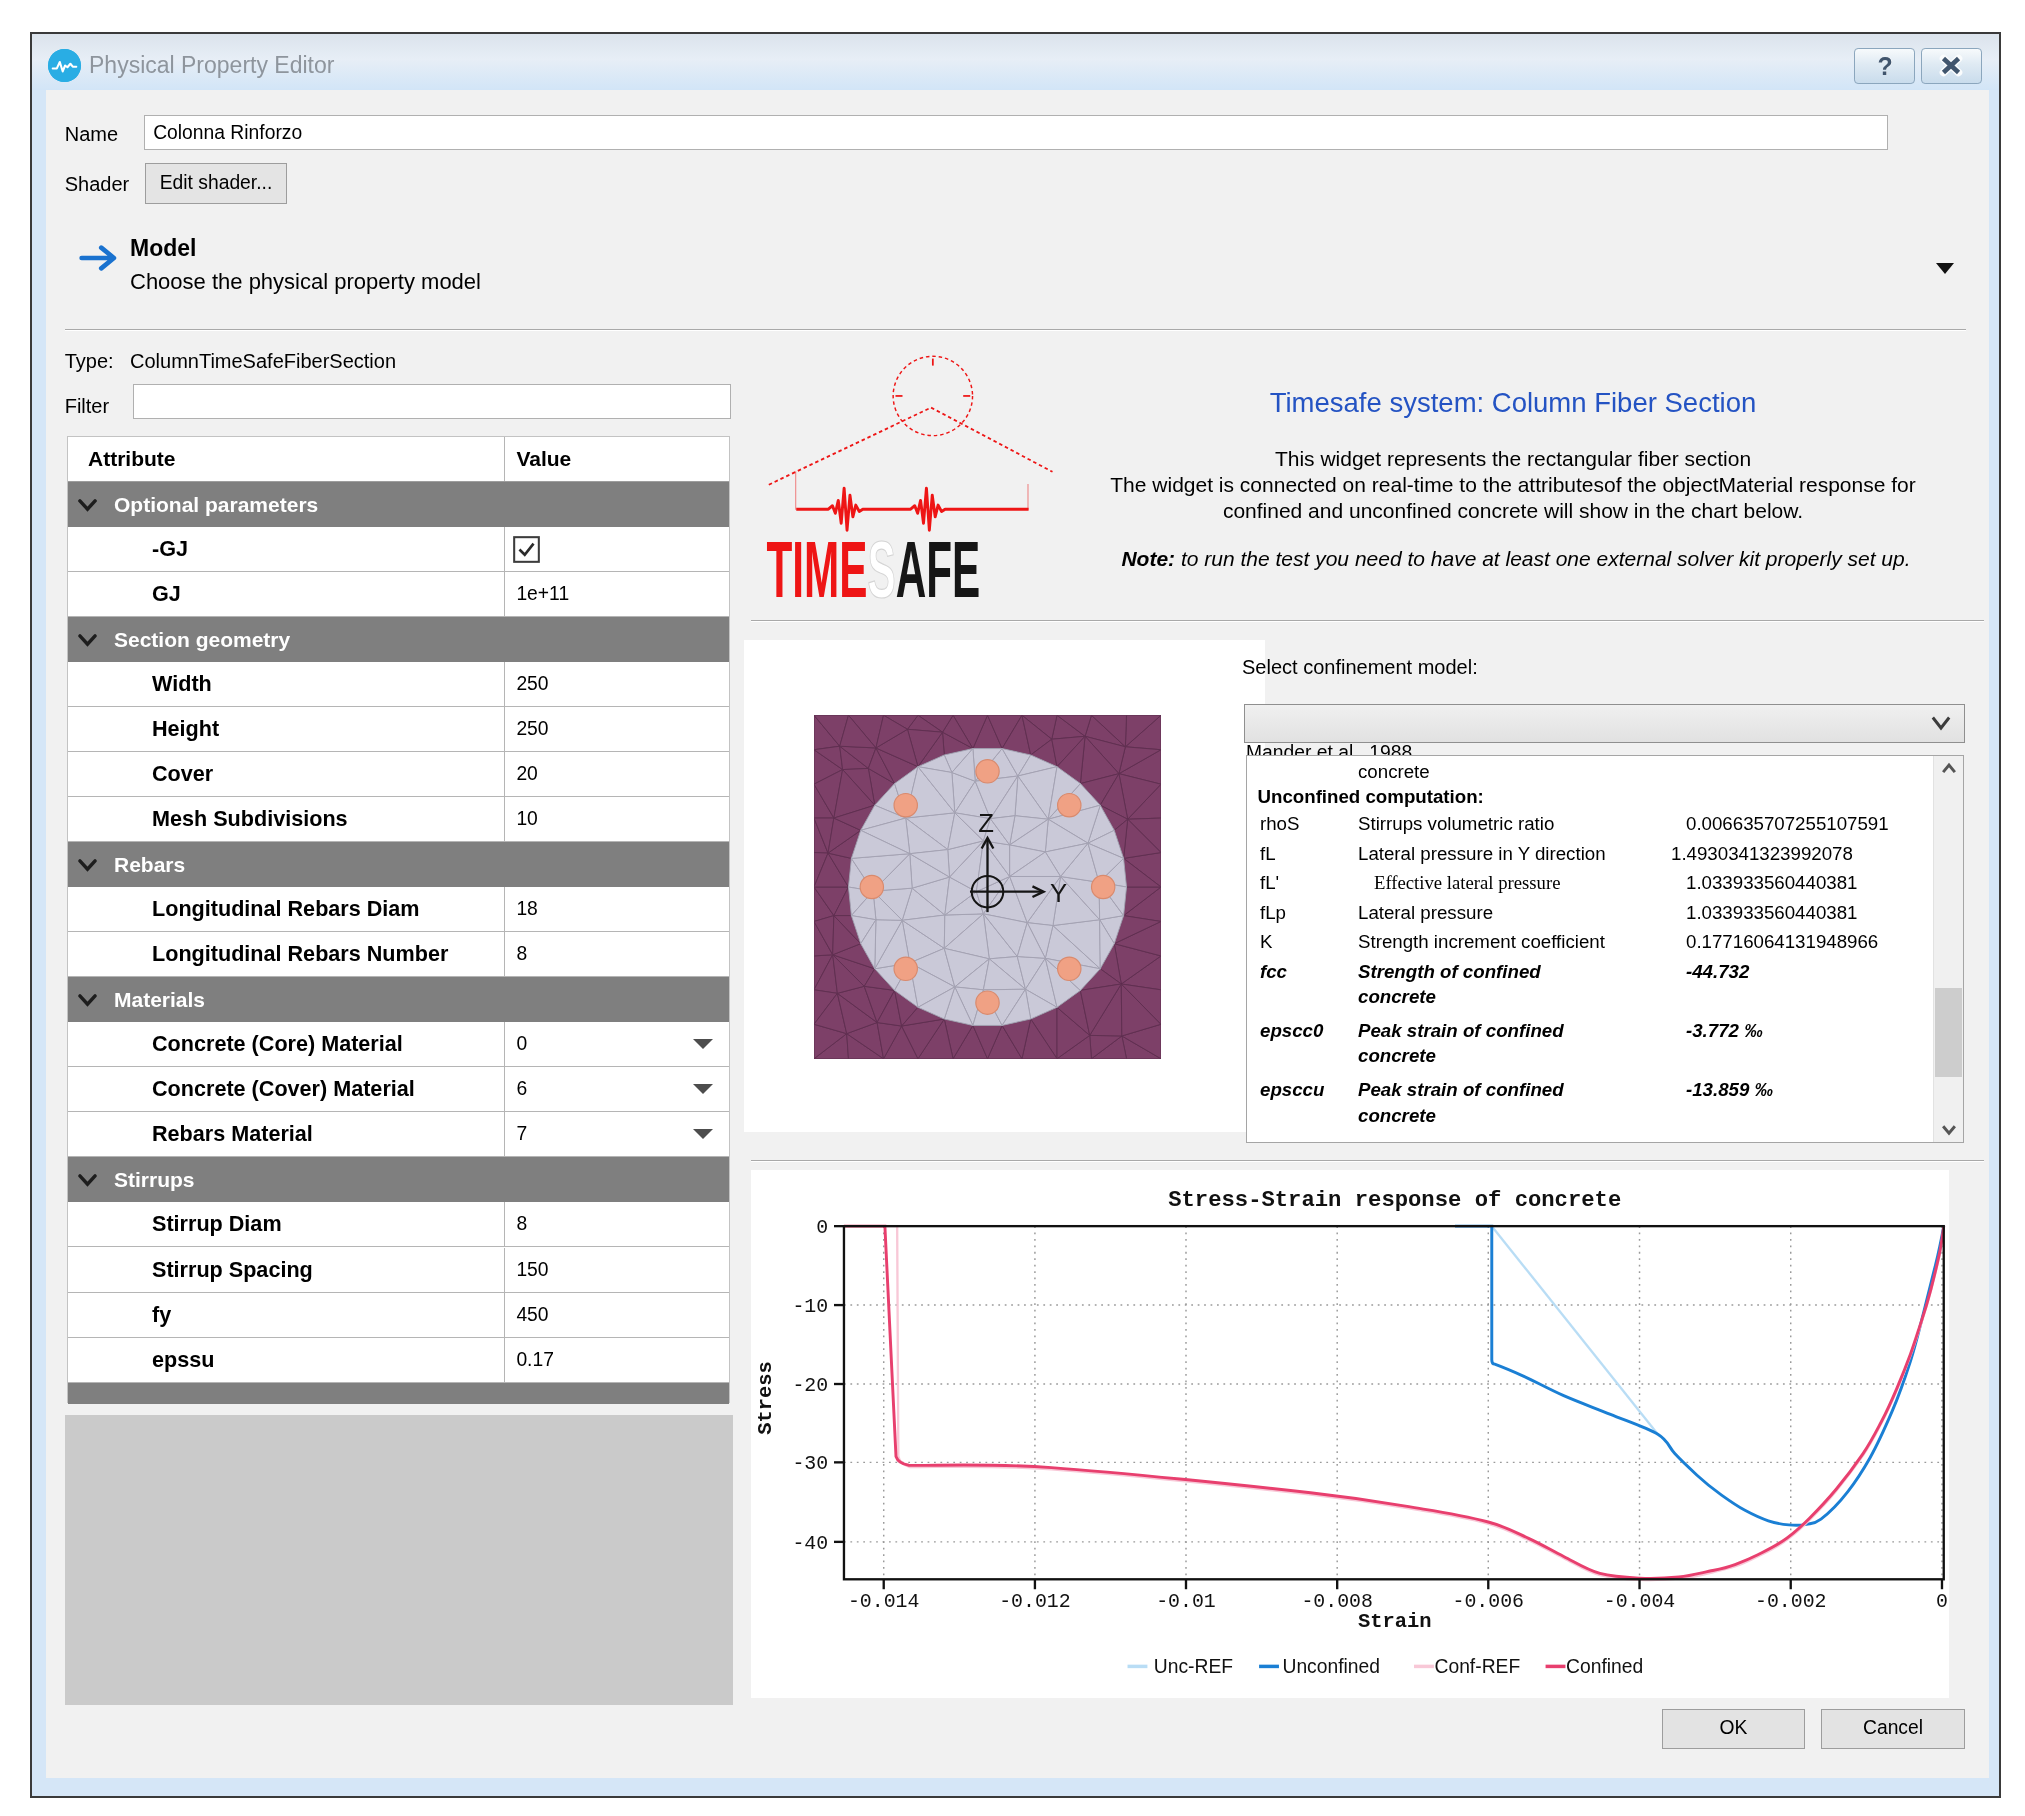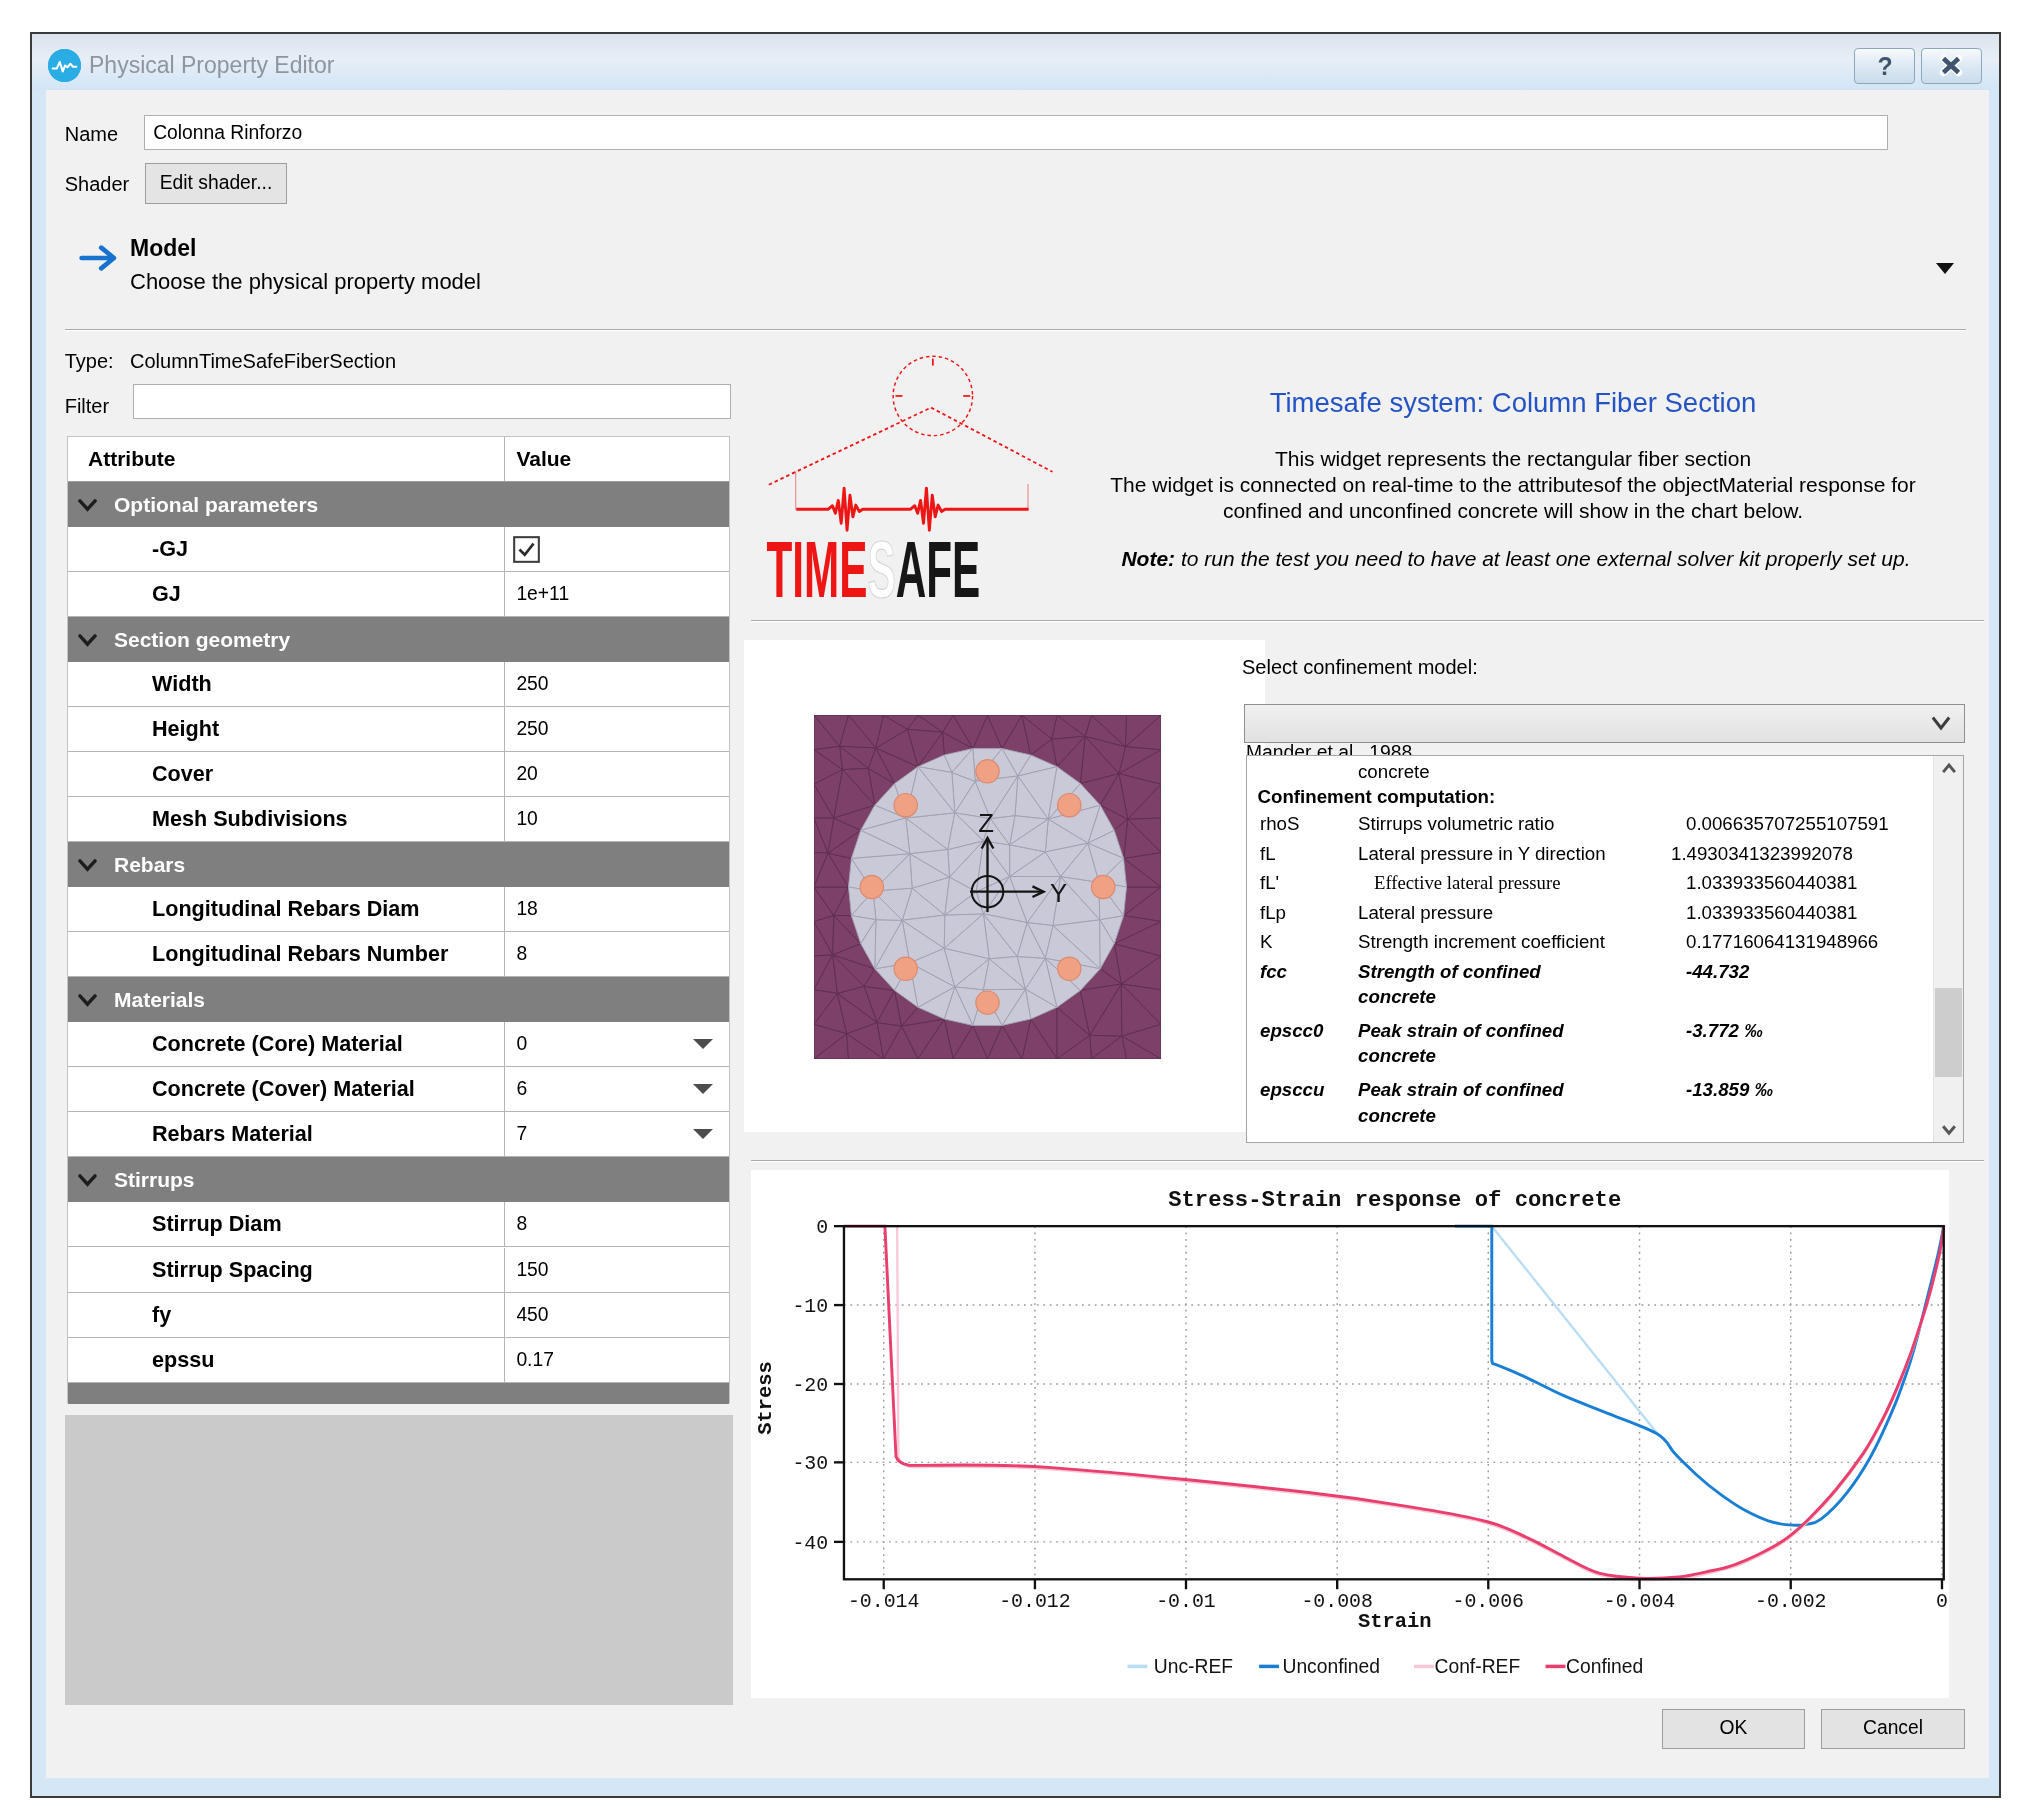--- a/index.html
+++ b/index.html
@@ -516,21 +516,21 @@
 
     <div class="lbl" style="left:1196px;top:566px;">Select confinement model:</div>
     <div id="combo">
         <span style="position:absolute;left:1px;top:7px;margin-top:30px;">Mander et al.&nbsp; 1988</span>
       <svg class="abs" style="right:10.5px;top:9.4px;" width="26" height="18.7" viewBox="0 0 44 32">
           <path d="M8,6 L22,24 L36,6" fill="none" stroke="#3c3c3c" stroke-width="5"></path>
         </svg>
     </div>
     <div id="tarea" style="font-size:18.7px;">
         <div style="position:absolute;left:111px;top:4.7px;">concrete</div>
-<div style="position:absolute;left:10.5px;top:30px;font-weight:bold;">Confinement computation:</div>
+<div style="position:absolute;left:10.5px;top:30px;font-weight:bold;">Unconfined computation:</div>
 <div style="position:absolute;left:0;top:57px;width:100%;">
           <span style="position:absolute;left:13px;white-space:nowrap;">rhoS</span>
           <span style="position:absolute;left:111px;white-space:nowrap;">Stirrups volumetric ratio</span>
           <span style="position:absolute;left:439px;white-space:nowrap;">0.006635707255107591</span>
         </div>
 <div style="position:absolute;left:0;top:87px;width:100%;">
           <span style="position:absolute;left:13px;white-space:nowrap;">fL</span>
           <span style="position:absolute;left:111px;white-space:nowrap;">Lateral pressure in Y direction</span>
           <span style="position:absolute;left:424px;white-space:nowrap;">1.4930341323992078</span>
         </div>

